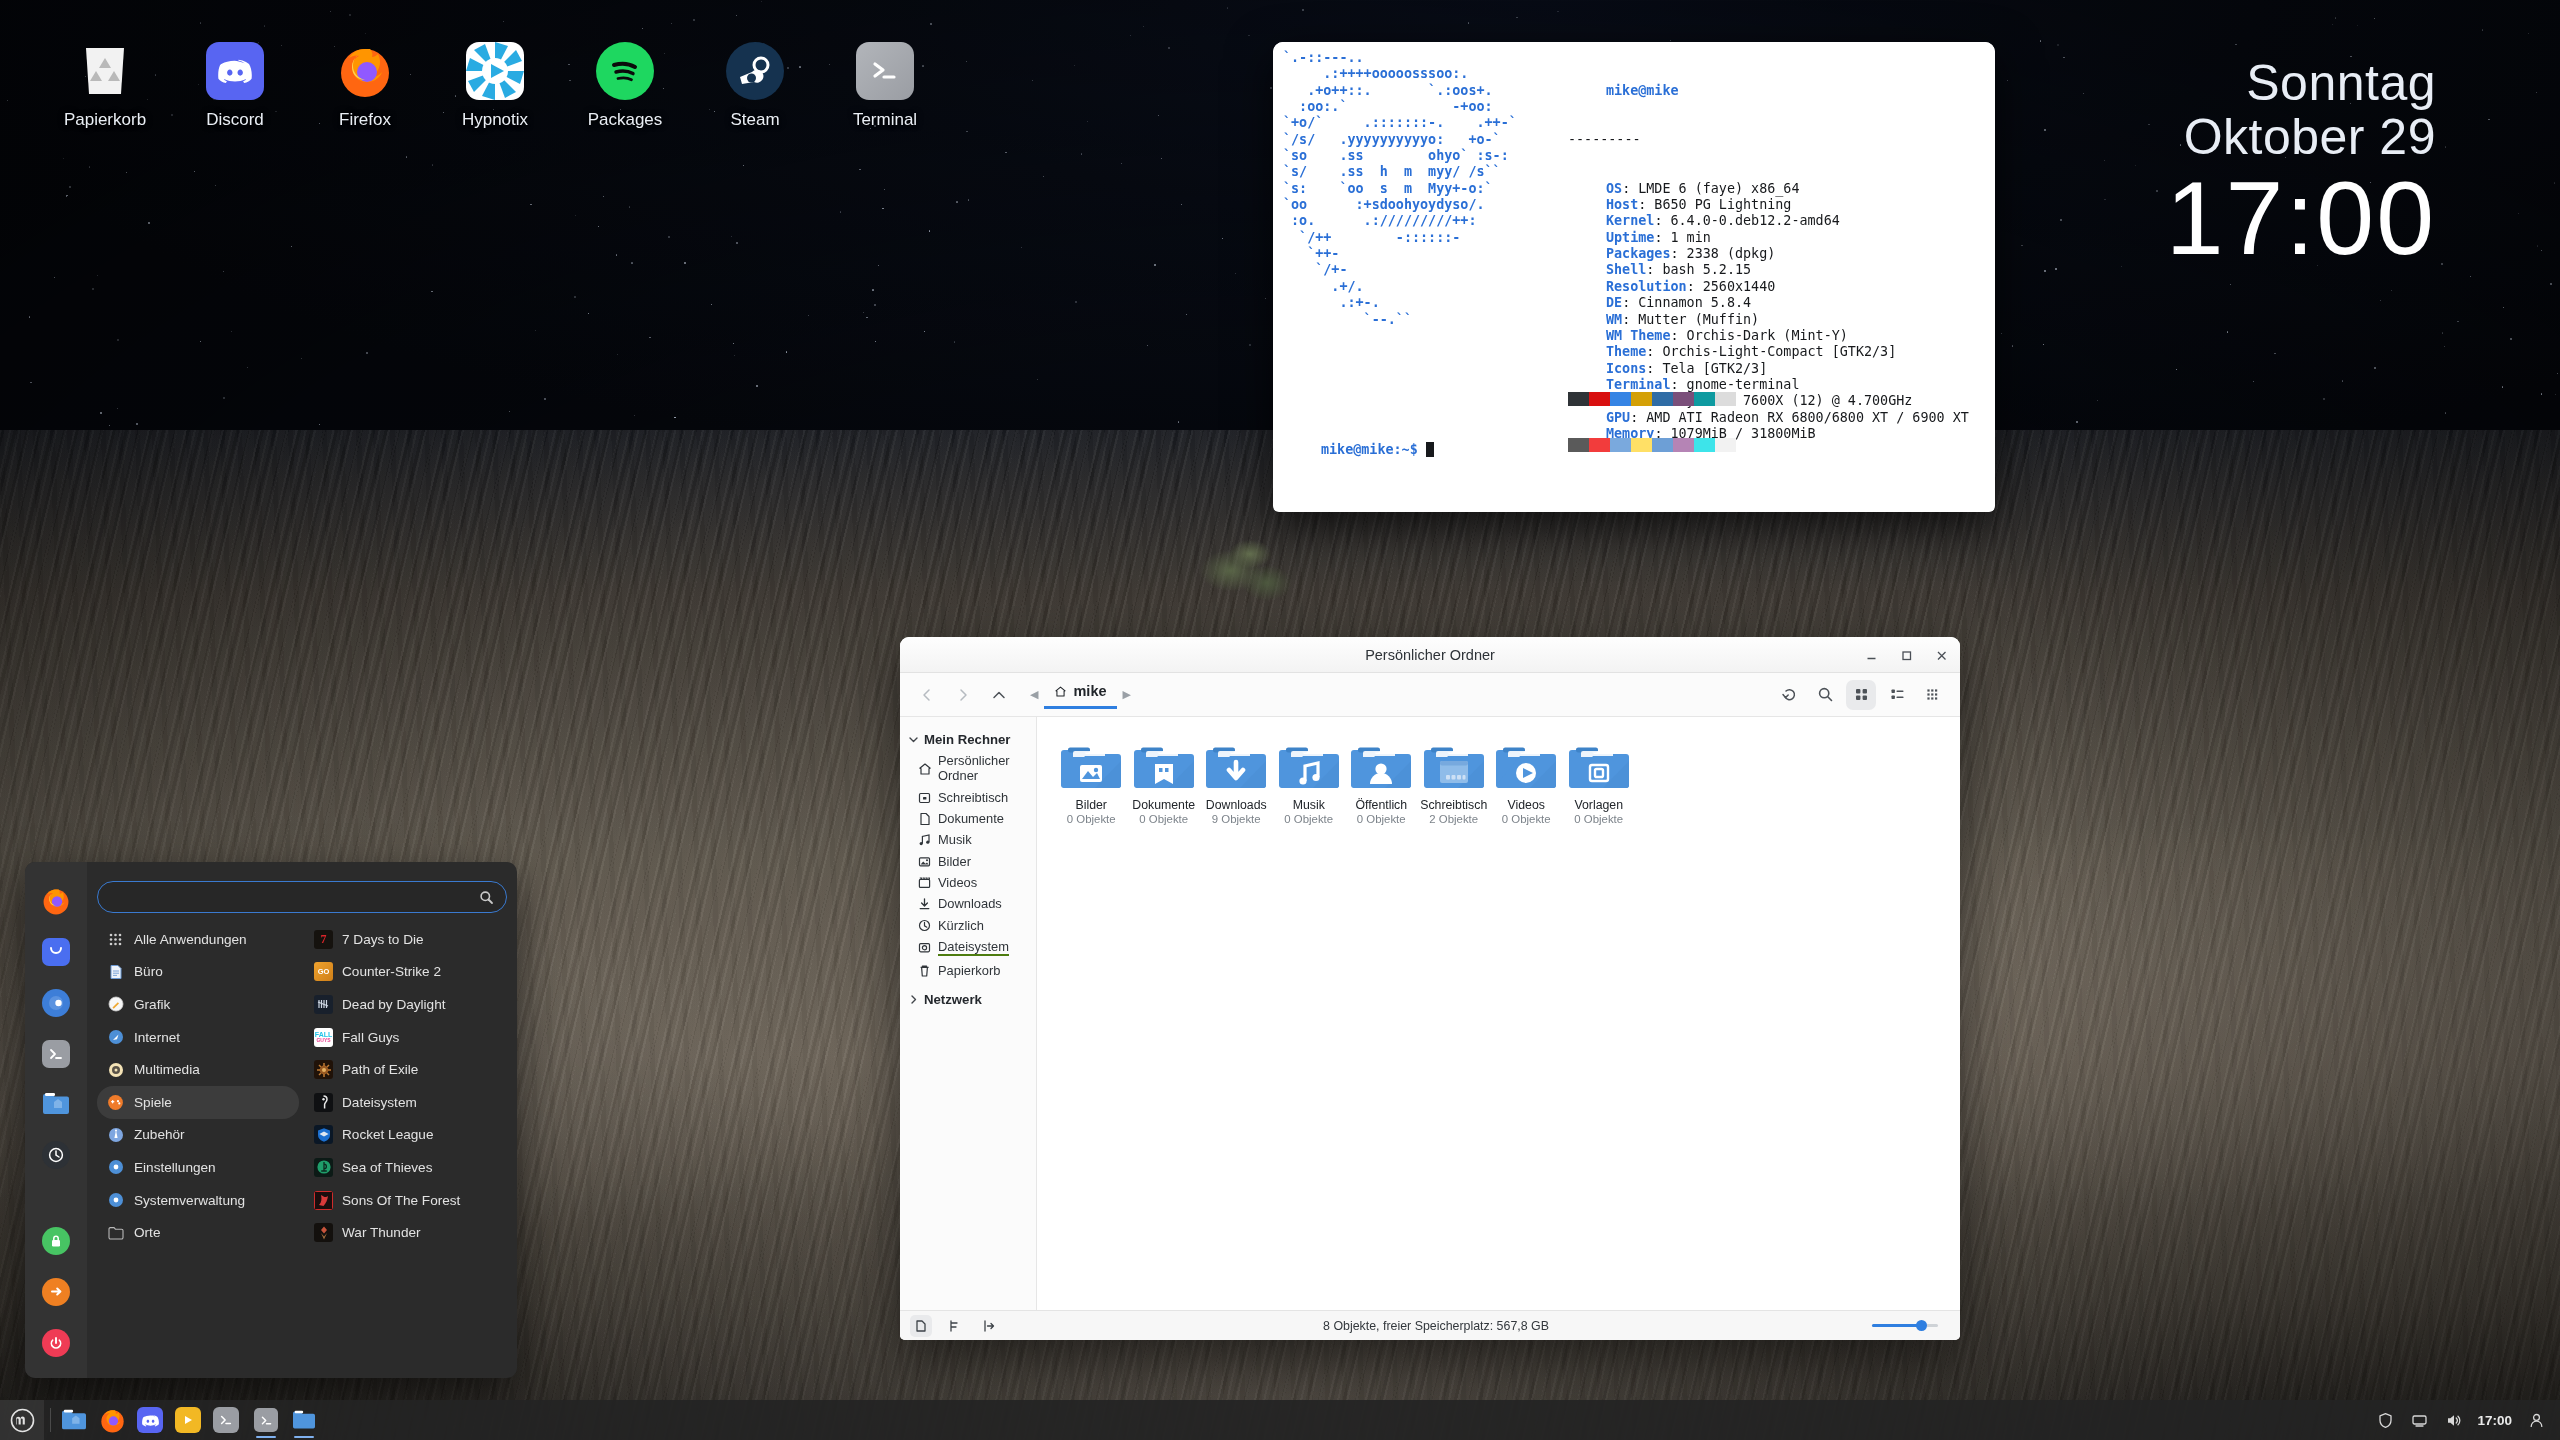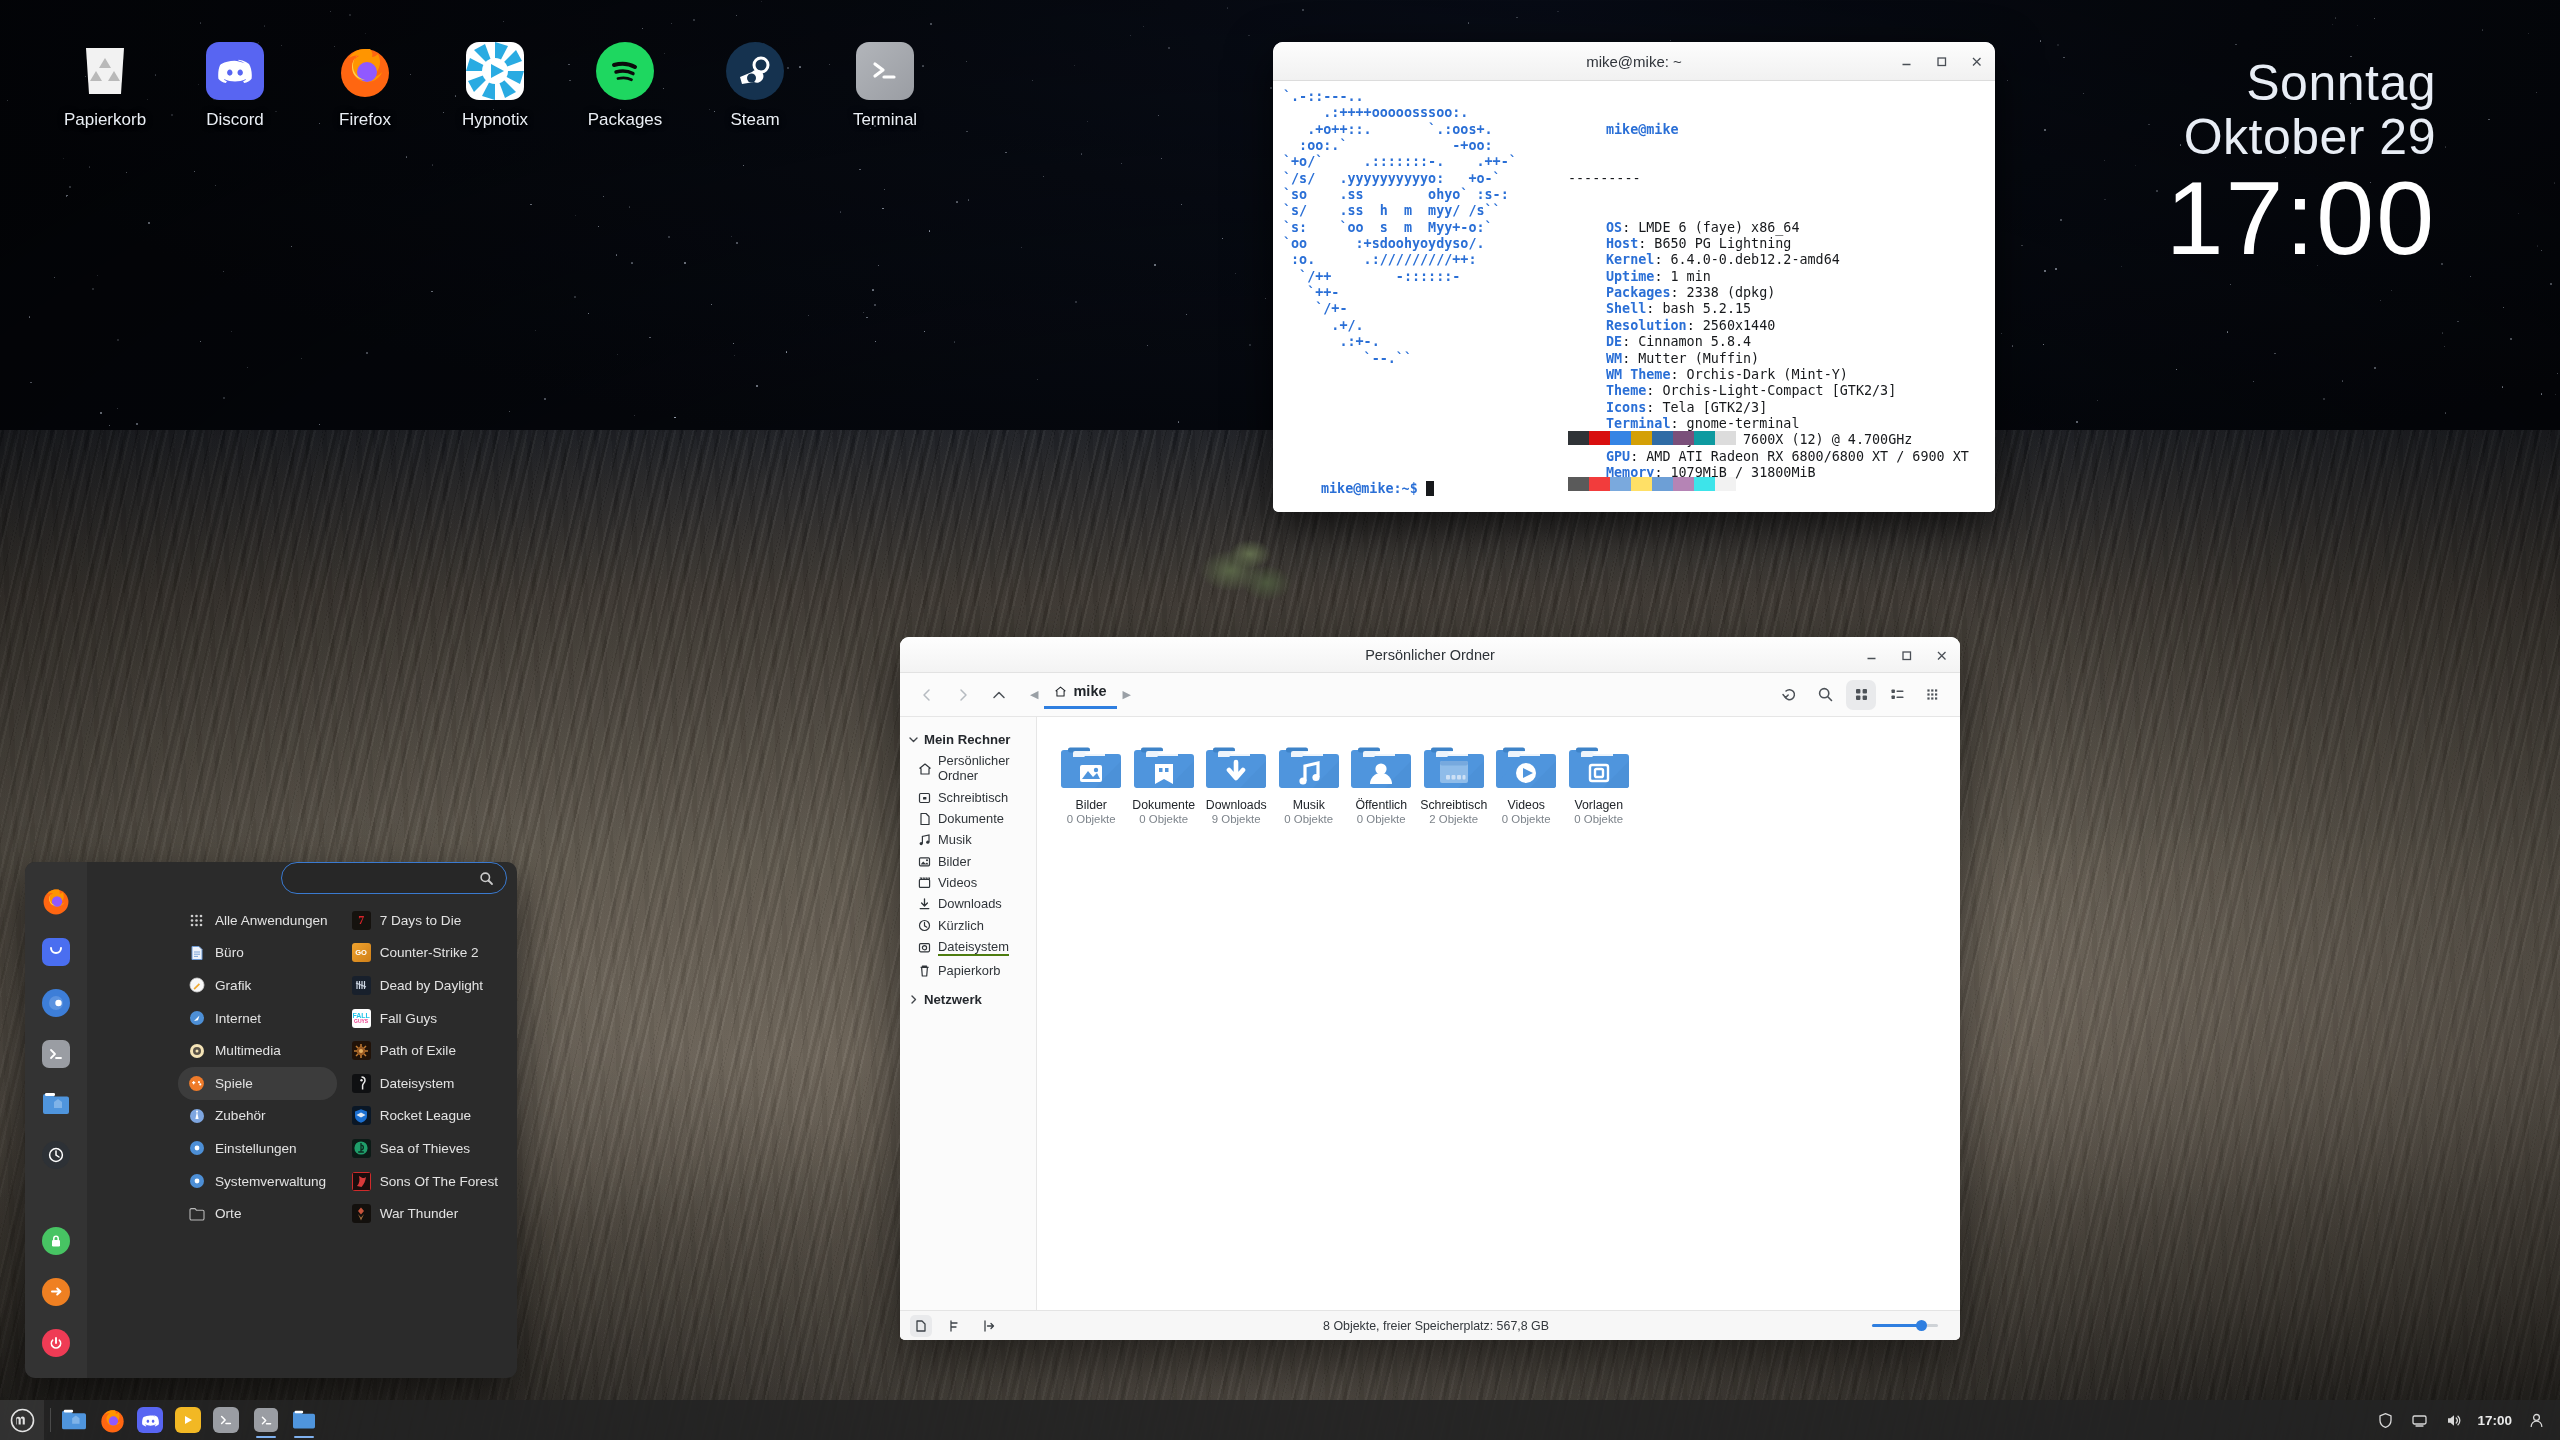--- a/index.html
+++ b/index.html
@@ -139,21 +139,21 @@
 
   
   #cinnamon-menu {
     position:absolute; left:25px; top:862px; width:492px; height:516px;
     background:#2b2b2b; border-radius:10px; box-shadow:0 16px 46px rgba(0,0,0,.6);
     display:flex; color:#dcdcdc; overflow:hidden;
   }
   #menu-favorites { width:62px; background:#333333; padding:14px 0 10px 0; display:flex; flex-direction:column; align-items:center; gap:0; }
   .favbtn { width:52px; height:52px; display:flex; align-items:center; justify-content:center; border-radius:9px; cursor:pointer; }
   .favspacer { height:36px; }
-  #menu-right { flex:1; padding:0 10px 10px 10px; display:flex; flex-direction:column;align-items:flex-end; }
+  #menu-right { flex:1; padding:19px 10px 10px 10px; display:flex; flex-direction:column; }
   #menu-search {
     height:32px; border:1.6px solid #3a7ad0; border-radius:16px; background:#272727;
     display:flex; align-items:center; padding:0 12px; gap:8px; margin-bottom:10px; cursor:text;
   }
   #menu-search input {
     flex:1; background:transparent; border:none; outline:none; color:#e6e6e6; font-size:13.5px;
     font-family:"Liberation Sans",sans-serif;
   }
   #menu-search input::placeholder{ color:#7d7d7d; }
   #menu-cols { display:flex; flex:1; gap:6px; }
@@ -635,40 +635,20 @@
   </div>
 </div>
 
 <div id="clock-desklet">
   <div class="dow">Sonntag</div>
   <div class="dat">Oktober 29</div>
   <div class="tim">17:00</div>
 </div>
 
 <div id="terminal-window">
-  <div id="terminal-titlebar">
-    <div class="t">mike@mike: ~</div>
-    <div class="wbtns">
-      <div class="wbtn">
-        <svg width="13" height="13" viewBox="0 0 13 13">
-            <path d="M2.5 9.5h8" stroke="#4a4f56" stroke-width="1.3"></path>
-          </svg>
-      </div>
-      <div class="wbtn">
-        <svg width="13" height="13" viewBox="0 0 13 13">
-            <rect x="3" y="3" width="7.5" height="7.5" fill="none" stroke="#4a4f56" stroke-width="1.3"></rect>
-          </svg>
-      </div>
-      <div class="wbtn">
-        <svg width="13" height="13" viewBox="0 0 13 13">
-            <path d="M3 3 L10.5 10.5 M10.5 3 L3 10.5" stroke="#4a4f56" stroke-width="1.3"></path>
-          </svg>
-      </div>
-    </div>
-  </div>
   <div id="terminal-body">
     <div class="tleft">`.-::---..
      .:++++ooooosssoo:.
    .+o++::.       `.:oos+.
   :oo:.`             -+oo:
 `+o/`     .:::::::-.    .++-`
 `/s/   .yyyyyyyyyyo:   +o-`
 `so    .ss        ohyo` :s-:
 `s/    .ss  h  m  myy/ /s``
 `s:    `oo  s  m  Myy+-o:`

